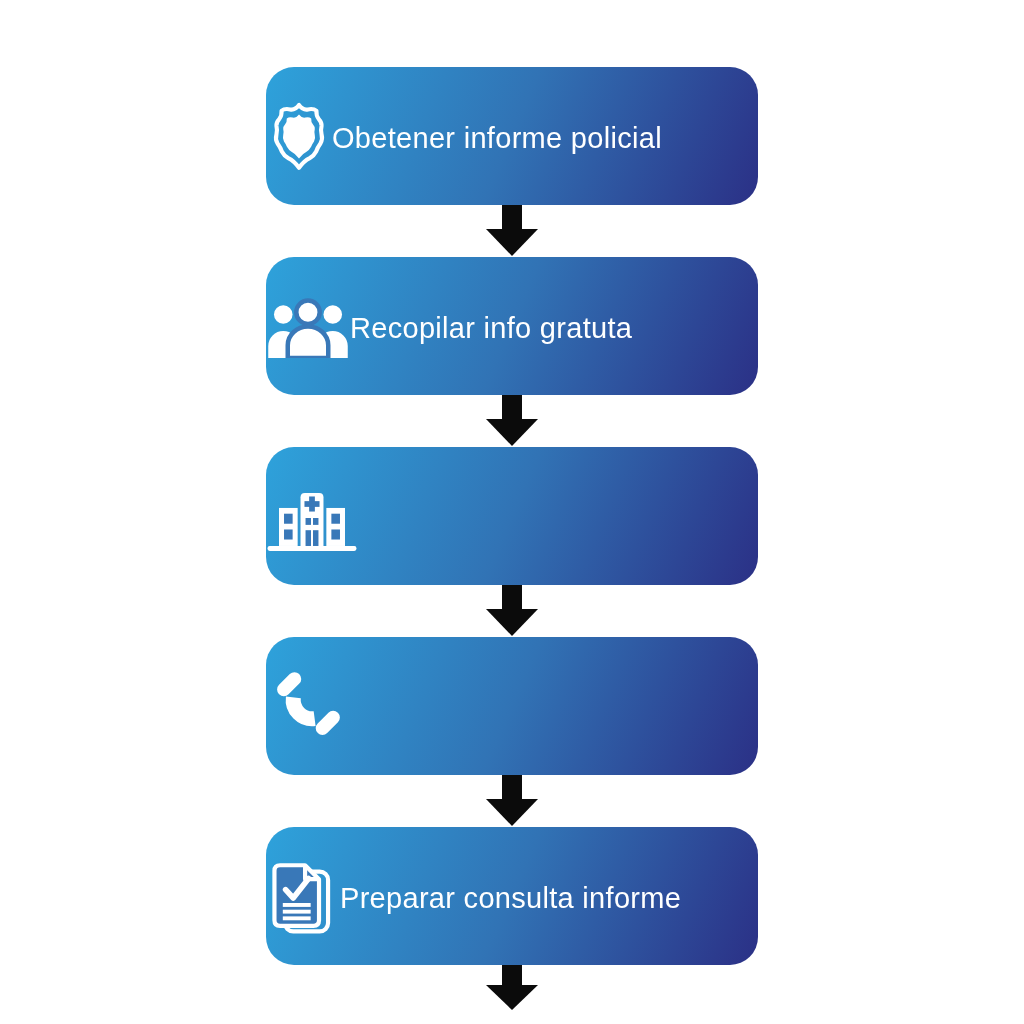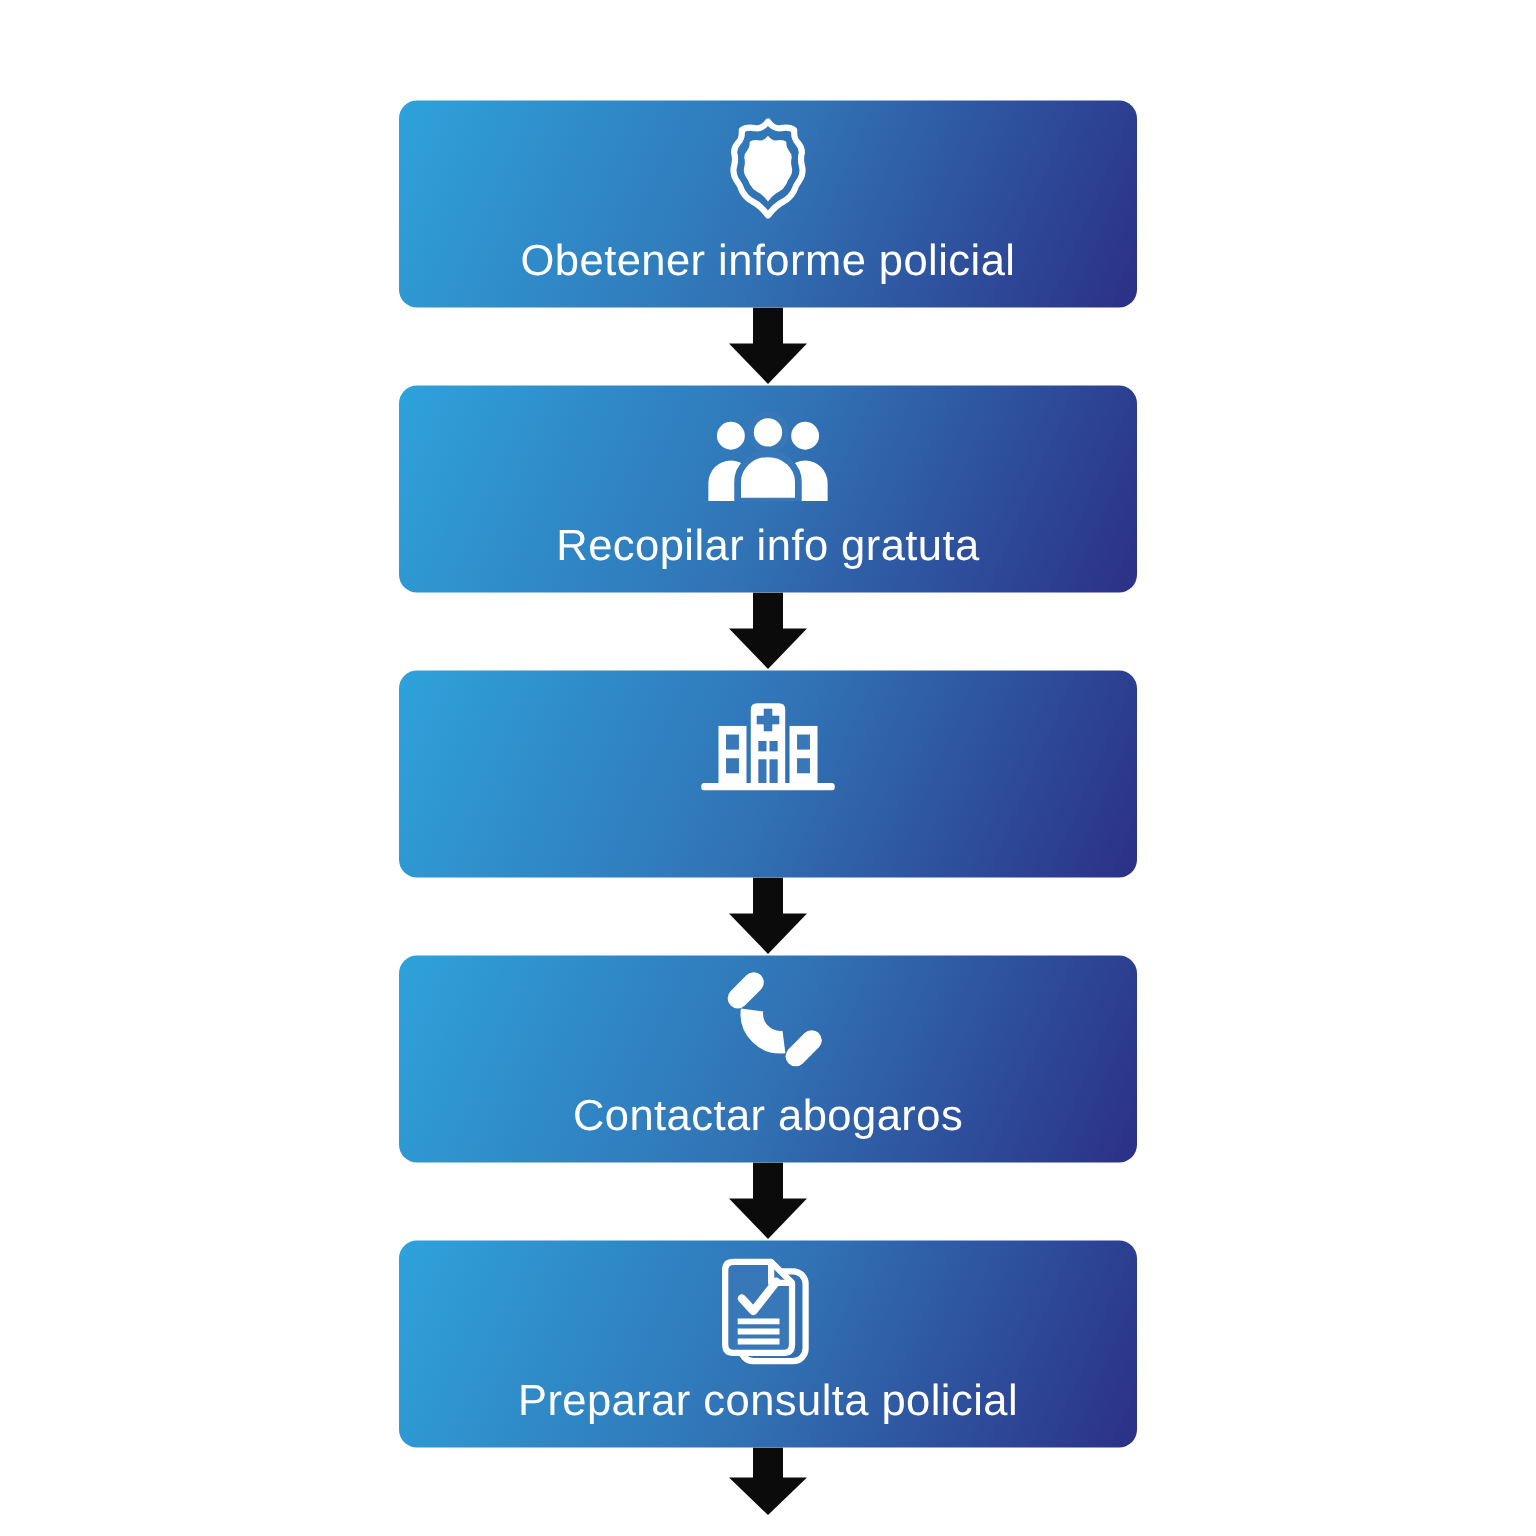--- a/index.html
+++ b/index.html
@@ -13,24 +13,24 @@
     width:492px;
     margin:0 auto;
     padding-top:67px;
     display:flex;
     flex-direction:column;
     align-items:center;
   }
   .step-box{
     width:492px;
     height:138px;
-    border-radius:12px;
+    border-radius:28px;
     background:linear-gradient(113deg,#2ea2db 0%,#3173b5 50%,#2b3086 100%);
     display:flex;
-    flex-direction:column;
+    flex-direction:row;
     align-items:center;
     justify-content:flex-start;
     padding-top:4px;
     box-sizing:border-box;
   }
   .icon-wrap{
     height:86px;
     display:flex;
     align-items:center;
     justify-content:center;
@@ -116,41 +116,40 @@
   <div class="step-box">
     <div class="icon-wrap">
       <svg width="76" height="76" viewBox="0 0 48 48" aria-hidden="true">
         <g transform="rotate(-45 24 24)">
           <rect x="19" y="2.5" width="18" height="8.5" rx="4.2" fill="#ffffff"></rect>
           <rect x="19" y="37" width="18" height="8.5" rx="4.2" fill="#ffffff"></rect>
           <path d="M24 14.5 A 12 12 0 0 0 24 33.5" fill="none" stroke="#ffffff" stroke-width="9.5"></path>
         </g>
       </svg>
     </div>
-    <div class="step-label">Contactar abogaros</div>
   </div>
 
   <svg class="arrow" width="54" height="52" viewBox="0 0 54 52">
     <rect x="17" y="0" width="20" height="25" fill="#0b0b0b"></rect>
     <polygon points="1,24 53,24 27,51" fill="#0b0b0b"></polygon>
   </svg>
 
   <div class="step-box">
     <div class="icon-wrap">
       <svg width="74" height="78" viewBox="0 0 52 56" aria-hidden="true">
         <rect x="13" y="9" width="31" height="43" rx="6" fill="none" stroke="#ffffff" stroke-width="3"></rect>
         <path d="M9.5 4.5 H27.5 L37.5 14.5 V44 Q37.5 48 33.5 48 H9.5 Q5.5 48 5.5 44 V8.5 Q5.5 4.5 9.5 4.5 Z" fill="#3978b8" stroke="#ffffff" stroke-width="3" stroke-linejoin="round"></path>
         <path d="M27.5 4.5 V14.5 H37.5" fill="none" stroke="#ffffff" stroke-width="3" stroke-linejoin="round"></path>
         <polyline points="13.5,22 19,28 30,14" fill="none" stroke="#ffffff" stroke-width="4" stroke-linecap="round" stroke-linejoin="round"></polyline>
         <path d="M11.5 33 H31.5" stroke="#ffffff" stroke-width="2.8"></path>
         <path d="M11.5 37.8 H31.5" stroke="#ffffff" stroke-width="2.8"></path>
         <path d="M11.5 42.6 H31.5" stroke="#ffffff" stroke-width="2.8"></path>
       </svg>
     </div>
-    <div class="step-label">Preparar consulta policial</div>
+    <div class="step-label">Preparar consulta informe</div>
   </div>
 
   <svg class="arrow" width="54" height="46" viewBox="0 0 54 46">
     <rect x="17" y="0" width="20" height="21" fill="#0b0b0b"></rect>
     <polygon points="1,20 53,20 27,45" fill="#0b0b0b"></polygon>
   </svg>
 
 </div>
 
 </body></html>

